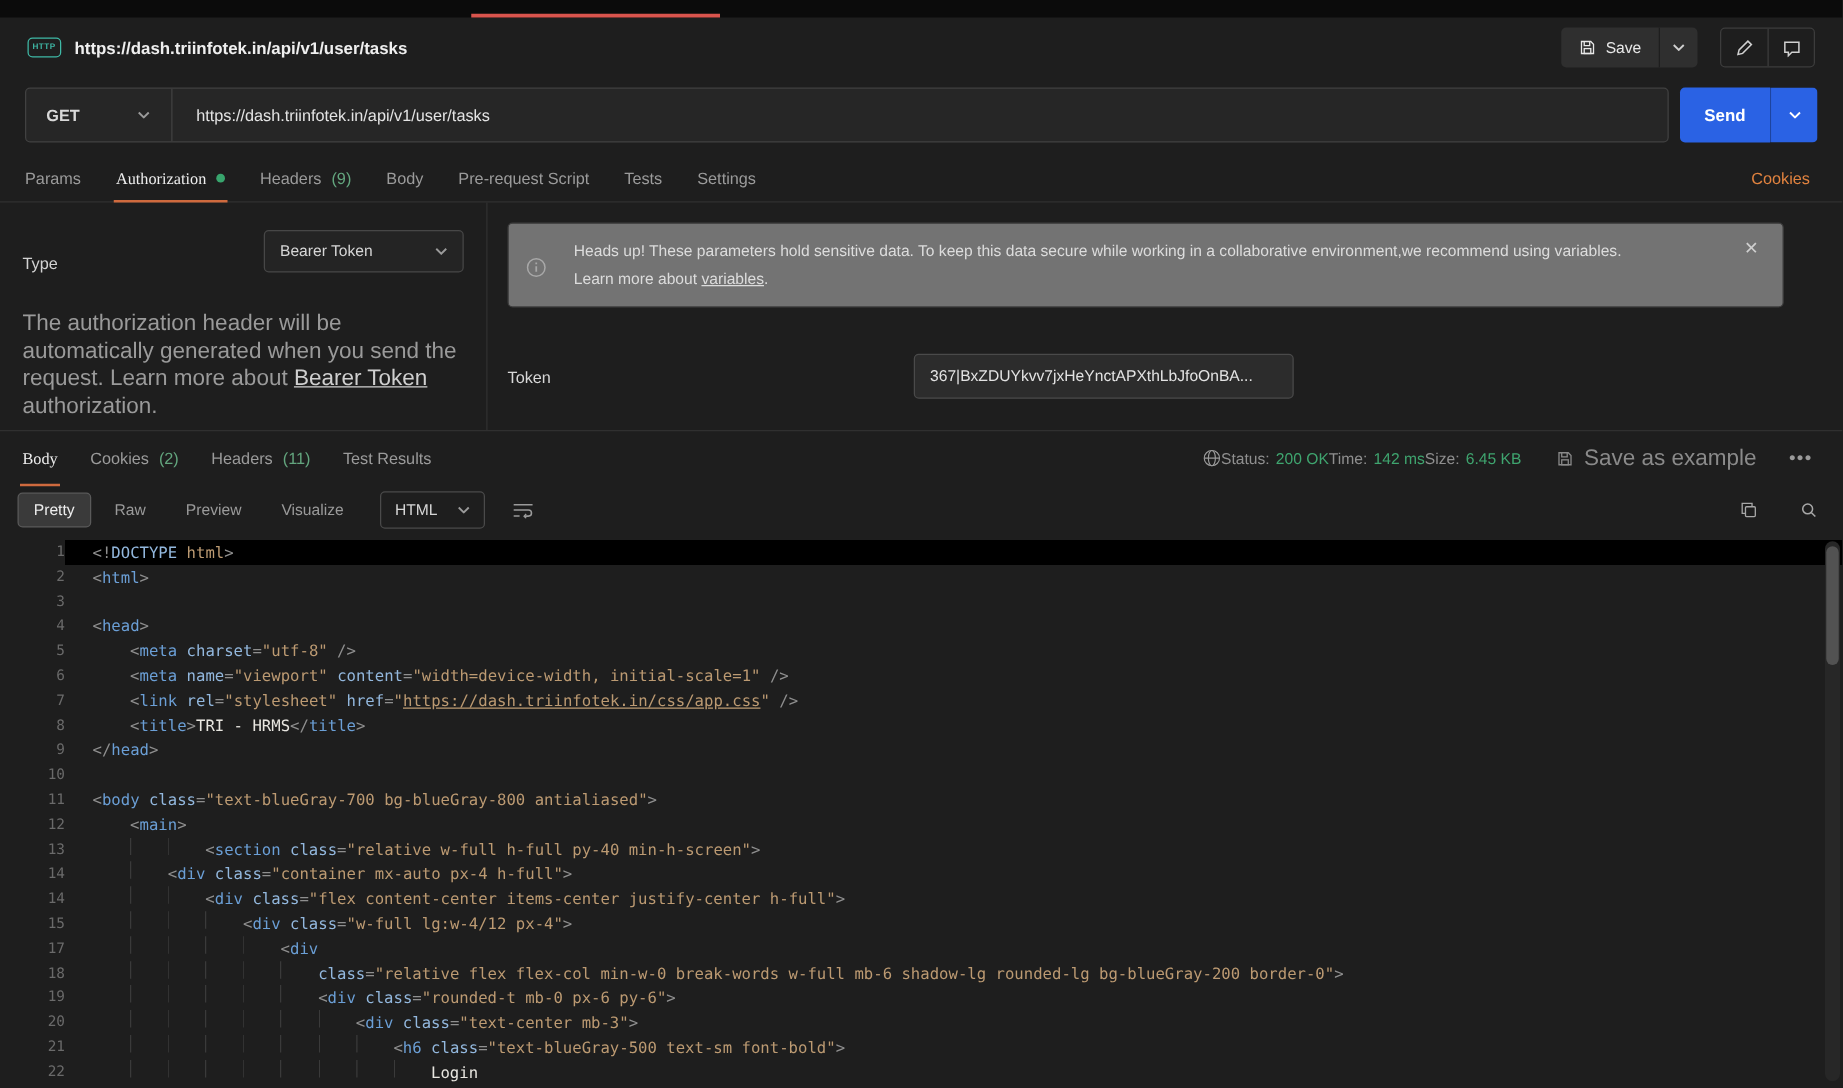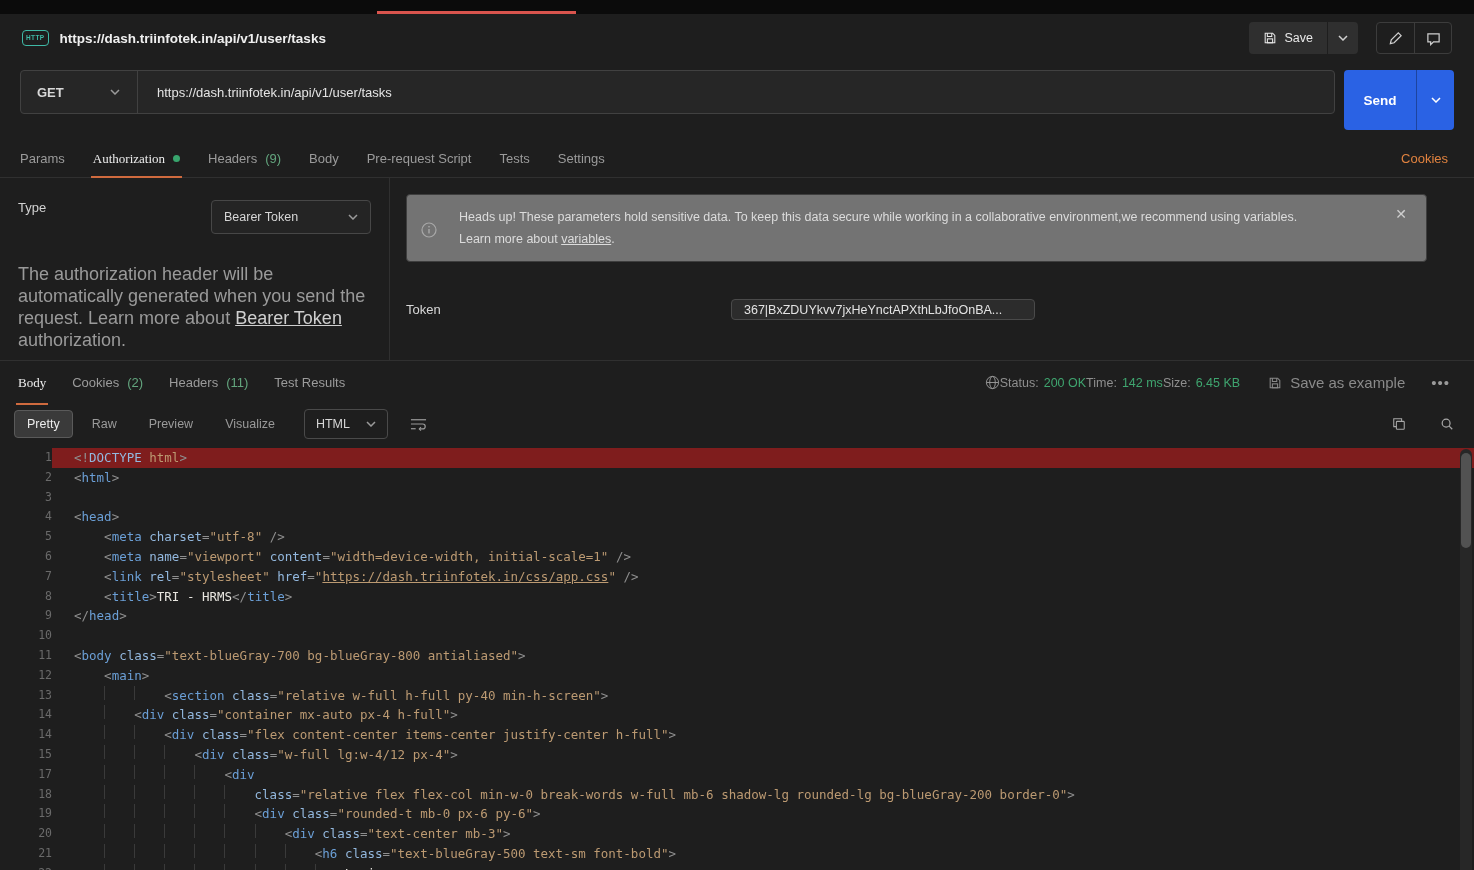--- a/index.html
+++ b/index.html
@@ -35,69 +35,69 @@
   
   .req-bar { display:flex; padding:8px 20px 10px 20px; gap:9px; }
   .url-box { flex:1; display:flex; align-items:center; border:1px solid #414141;
     border-radius:4px; background:#262626; height:44px; }
   .method { width:117px; height:100%; display:flex; align-items:center; justify-content:space-between;
     padding:0 17px 0 16px; color:#d8d8d8; font-size:13px; font-weight:600;
     border-right:1px solid #414141; background:none; border-top:none; border-left:none; border-bottom:none; }
   .method .chev { color:#9a9a9a; }
   .url-input { flex:1; background:none; border:none; color:#e4e4e4; font-size:13px;
     padding:0 19px; height:100%; outline:none; font-family:inherit; }
-  .send-group { display:flex; height:60px;border-radius:11px; }
+  .send-group { display:flex; height:44px;border-radius:11px; }
   .send-btn { width:72px; background:#2a62e4; color:#fff; font-size:13.5px; font-weight:600;
     border:none; border-radius:4px 0 0 4px; }
   .send-caret { width:38px; background:#2a62e4; border:none; border-left:1px solid rgba(0,0,0,.3);
     border-radius:0 4px 4px 0; color:#fff; display:flex; align-items:center; justify-content:center; }
 
   
   .tabs-row { display:flex; align-items:center; padding:0 20px; height:38px; gap:28px;
     border-bottom:1px solid #303030; }
   .tab { font-size:13px; color:#9b9b9b; display:flex; align-items:center; gap:8px; height:100%;
     position:relative; background:none; border:none; padding:0; }
   .tab.active { color:#ededed;font-family:Liberation Serif, serif; }
   .tab.active::after { content:""; position:absolute; left:-2px; right:-2px; bottom:-1px; height:2px; background:#cf6a3e; }
   .dot { width:7px; height:7px; border-radius:50%; background:#38a56d; }
   .count { color:#63a57e; }
   .cookies-link { margin-left:auto; color:#e0823f; font-size:13px; background:none; border:none; }
 
   
   .auth { display:flex; border-bottom:1px solid #303030; height:183px; }
   .auth-left { width:390px; border-right:1px solid #303030; padding:22px 18px; flex:none; }
-  .type-row { display:flex; align-items:flex-start; justify-content:space-between; }
+  .type-row { display:flex; align-items:flex-end; justify-content:space-between; }
   .type-label { font-size:13px; color:#d2d2d2; }
   .select { width:160px; height:34px; border:1px solid #474747; border-radius:4px; background:#242424;
     color:#d6d6d6; font-size:12.5px; display:flex; align-items:center; justify-content:space-between;
     padding:0 12px; }
   .select .chev { color:#9a9a9a; }
   .auth-desc { margin-top:29px; font-size:18px; color:#9a9a9a; line-height:22px; max-width:358px; }
   .auth-desc .lnk { color:#cfcfcf; text-decoration:underline; cursor:pointer; }
   .auth-right { flex:1; padding:16px 47px 24px 16px; }
   .banner { border:1px solid #3e3e3e; background:#737373; border-radius:4px; display:flex; gap:22px;
     padding:11px 14px; position:relative; align-items:center; }
   .banner-icon { color:#a8a8a8; margin-top:4px; }
   .banner-text { font-size:12.5px; color:#dcdcdc; line-height:22px; padding-right:42px; }
   .banner-text .lnk { color:#dcdcdc; text-decoration:underline; cursor:pointer;margin-top:25px; }
   .banner-close { position:absolute; right:13px; top:11px; color:#cfcfcf; font-size:14px;
     background:none; border:none; line-height:1; }
   .token-row { margin-top:37px; display:flex; align-items:center; }
   .token-label { flex:0 0 325px; font-size:13px; color:#d8d8d8; }
-  .token-input { width:304px; height:21px; background:#2c2c2c; border:1px solid #4a4a4a; border-radius:4px;
+  .token-input { width:304px; height:36px; background:#2c2c2c; border:1px solid #4a4a4a; border-radius:4px;
     color:#e3e3e3; font-size:12.5px; padding:0 12px; outline:none; text-overflow:ellipsis;
     white-space:nowrap; overflow:hidden; font-family:inherit; }
 
   
   .resp-meta { display:flex; align-items:center; height:43px; padding:0 18px; gap:26px; }
   .resp-right { margin-left:auto; display:flex; align-items:center; font-size:12.5px; color:#8f8f8f; }
   .resp-right .lab { margin-left:0; margin-right:5px; }
   .resp-right .val { color:#3fa56f; }
   .globe { color:#9a9a9a; display:flex; }
-  .save-example { display:flex; gap:8px; color:#8a8a8a; align-items:center; font-size:15px;
+  .save-example { display:flex; gap:8px; color:#8a8a8a; align-items:center; font-size:18px;
     margin-left:22px; background:none; border:none; }
   .more-btn { color:#9a9a9a; margin-left:14px; font-size:15px; letter-spacing:1px;
     background:none; border:none; }
 
   
   .resp-toolbar { display:flex; align-items:center; height:40px; padding:0 14px; gap:6px; }
   .seg { font-size:12.5px; color:#9a9a9a; padding:6px 12px; background:none; border:1px solid transparent;
     border-radius:4px; }
   .seg.active { background:#3a3a3a; border-color:#5a5a5a; color:#ededed; }
   .fmt-select { margin-left:10px; height:30px; border:1px solid #4a4a4a; border-radius:4px; background:none;
@@ -106,21 +106,21 @@
   .wrap-btn { margin-left:10px; color:#9a9a9a; background:none; border:none; display:flex; }
   .toolbar-right { margin-left:auto; display:flex; gap:22px; color:#a8a8a8; }
   .toolbar-right button { background:none; border:none; color:#a8a8a8; display:flex; }
 
   
   .code { position:relative; height:442px; overflow:hidden; padding-top:4px;
     font-family:"DejaVu Sans Mono", monospace; }
   .code-row { display:flex; height:19.8px; line-height:19.8px; font-size:12.5px; }
   .gutter { flex:0 0 52px; text-align:right; color:#6a6a6a; font-size:11.5px; }
   .code-content { flex:1; white-space:pre; padding-left:22px; }
-  .code-row.active .code-content { background:#7f1d1d; }
+  .code-row.active .code-content { background:#000000; }
   .tk-p { color:#8f8f8f; }
   .tk-t { color:#6b9fd6; }
   .tk-a { color:#93b8de; }
   .tk-s { color:#bc9a72; }
   .tk-x { color:#e8e6e0; }
   .tk-u { color:#bc9a72; text-decoration:underline; }
   .g { display:inline-block; width:4ch; height:14px; box-shadow:inset 1px 0 0 #3a3a3a; }
   .g:first-child { box-shadow:none; }
   .sb-track { position:absolute; right:2px; top:5px; width:12px; height:432px; background:#272727; border-radius:6px; }
   .sb-thumb { position:absolute; right:3px; top:9px; width:10px; height:95px; background:#525252; border-radius:5px; }

